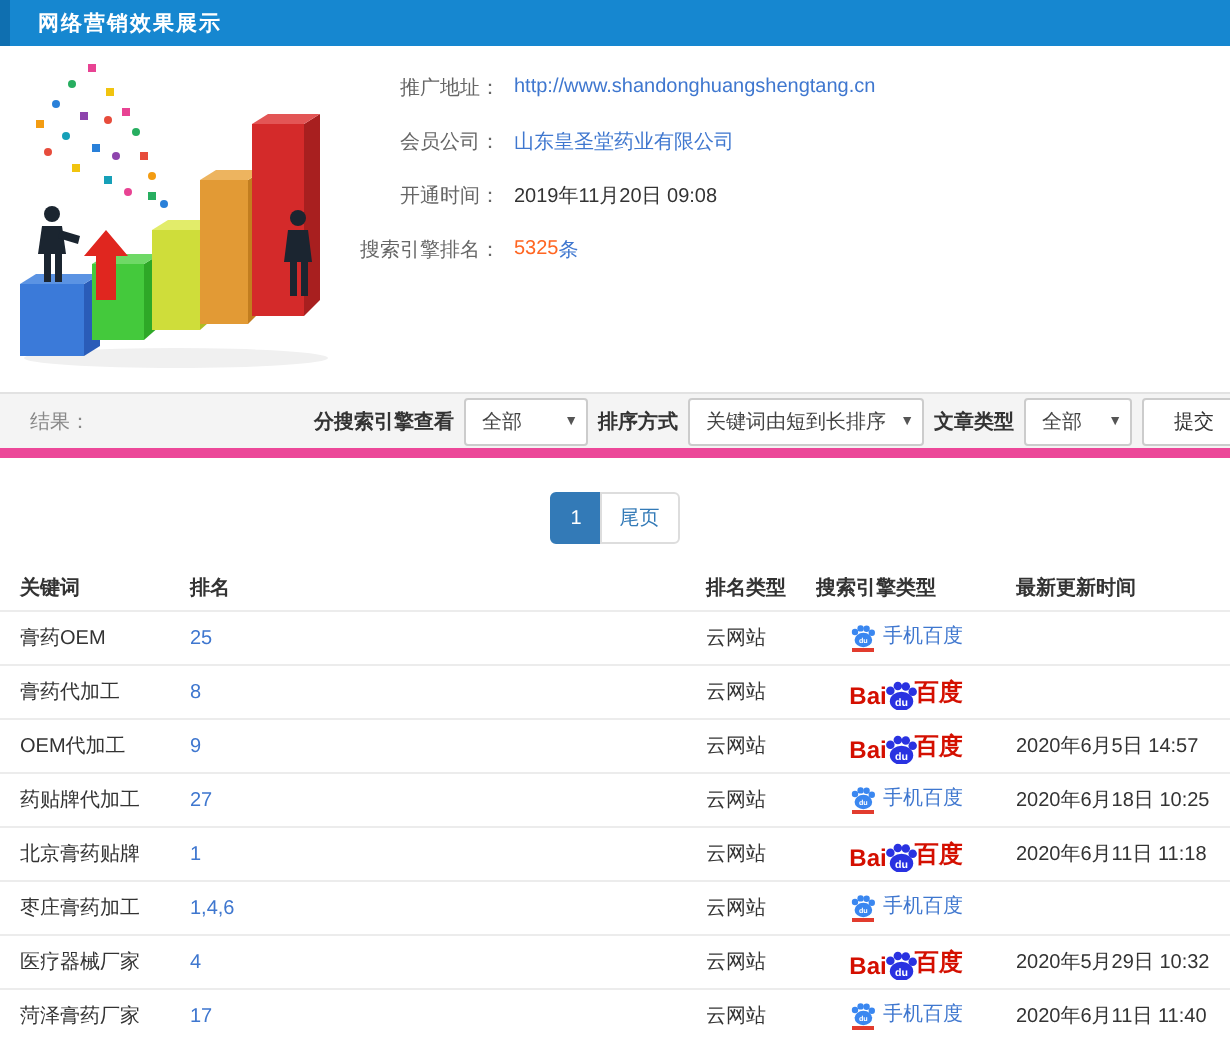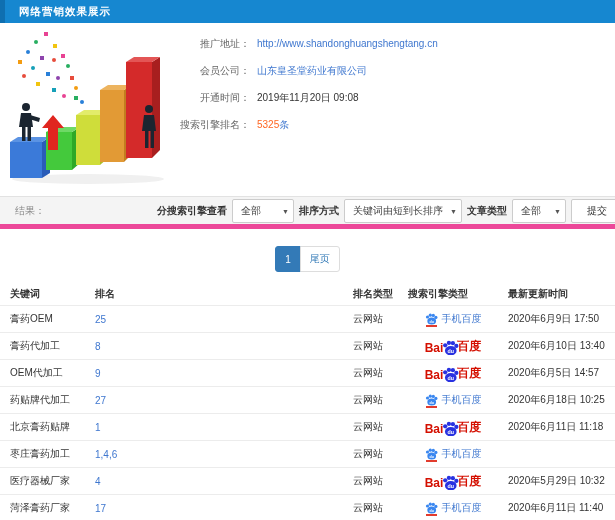--- a/index.html
+++ b/index.html
@@ -211,21 +211,20 @@
                     <circle cx="27" cy="11" r="4"></circle>
                     <ellipse cx="16.5" cy="20" rx="11" ry="9"></ellipse>
                     <text x="16.5" y="24" text-anchor="middle">du</text>
                   </svg>
           </span>
           <span class="mlabel">手机百度</span>
         </span>
 
       </span>
     </div>
-    <div class="td c5 c-updated">2020年6月9日 17:50</div>
   </div>
 
   <div class="trow">
     <div class="td c1 c-keyword">膏药代加工</div>
     <div class="td c2 c-rank">8</div>
     <div class="td c3 c-ranktype">云网站</div>
     <div class="td c4">
       <span class="inner">
 
         <span class="engine-baidu">
@@ -237,21 +236,20 @@
                     <circle cx="20.5" cy="6" r="4"></circle>
                     <circle cx="27" cy="11" r="4"></circle>
                     <ellipse cx="16.5" cy="20" rx="11" ry="9"></ellipse>
                     <text x="16.5" y="24" text-anchor="middle">du</text>
                   </svg>
           </span>
           <span class="cn">百度</span>
         </span>
       </span>
     </div>
-    <div class="td c5 c-updated">2020年6月10日 13:40</div>
   </div>
 
   <div class="trow">
     <div class="td c1 c-keyword">OEM代加工</div>
     <div class="td c2 c-rank">9</div>
     <div class="td c3 c-ranktype">云网站</div>
     <div class="td c4">
       <span class="inner">
 
         <span class="engine-baidu">

